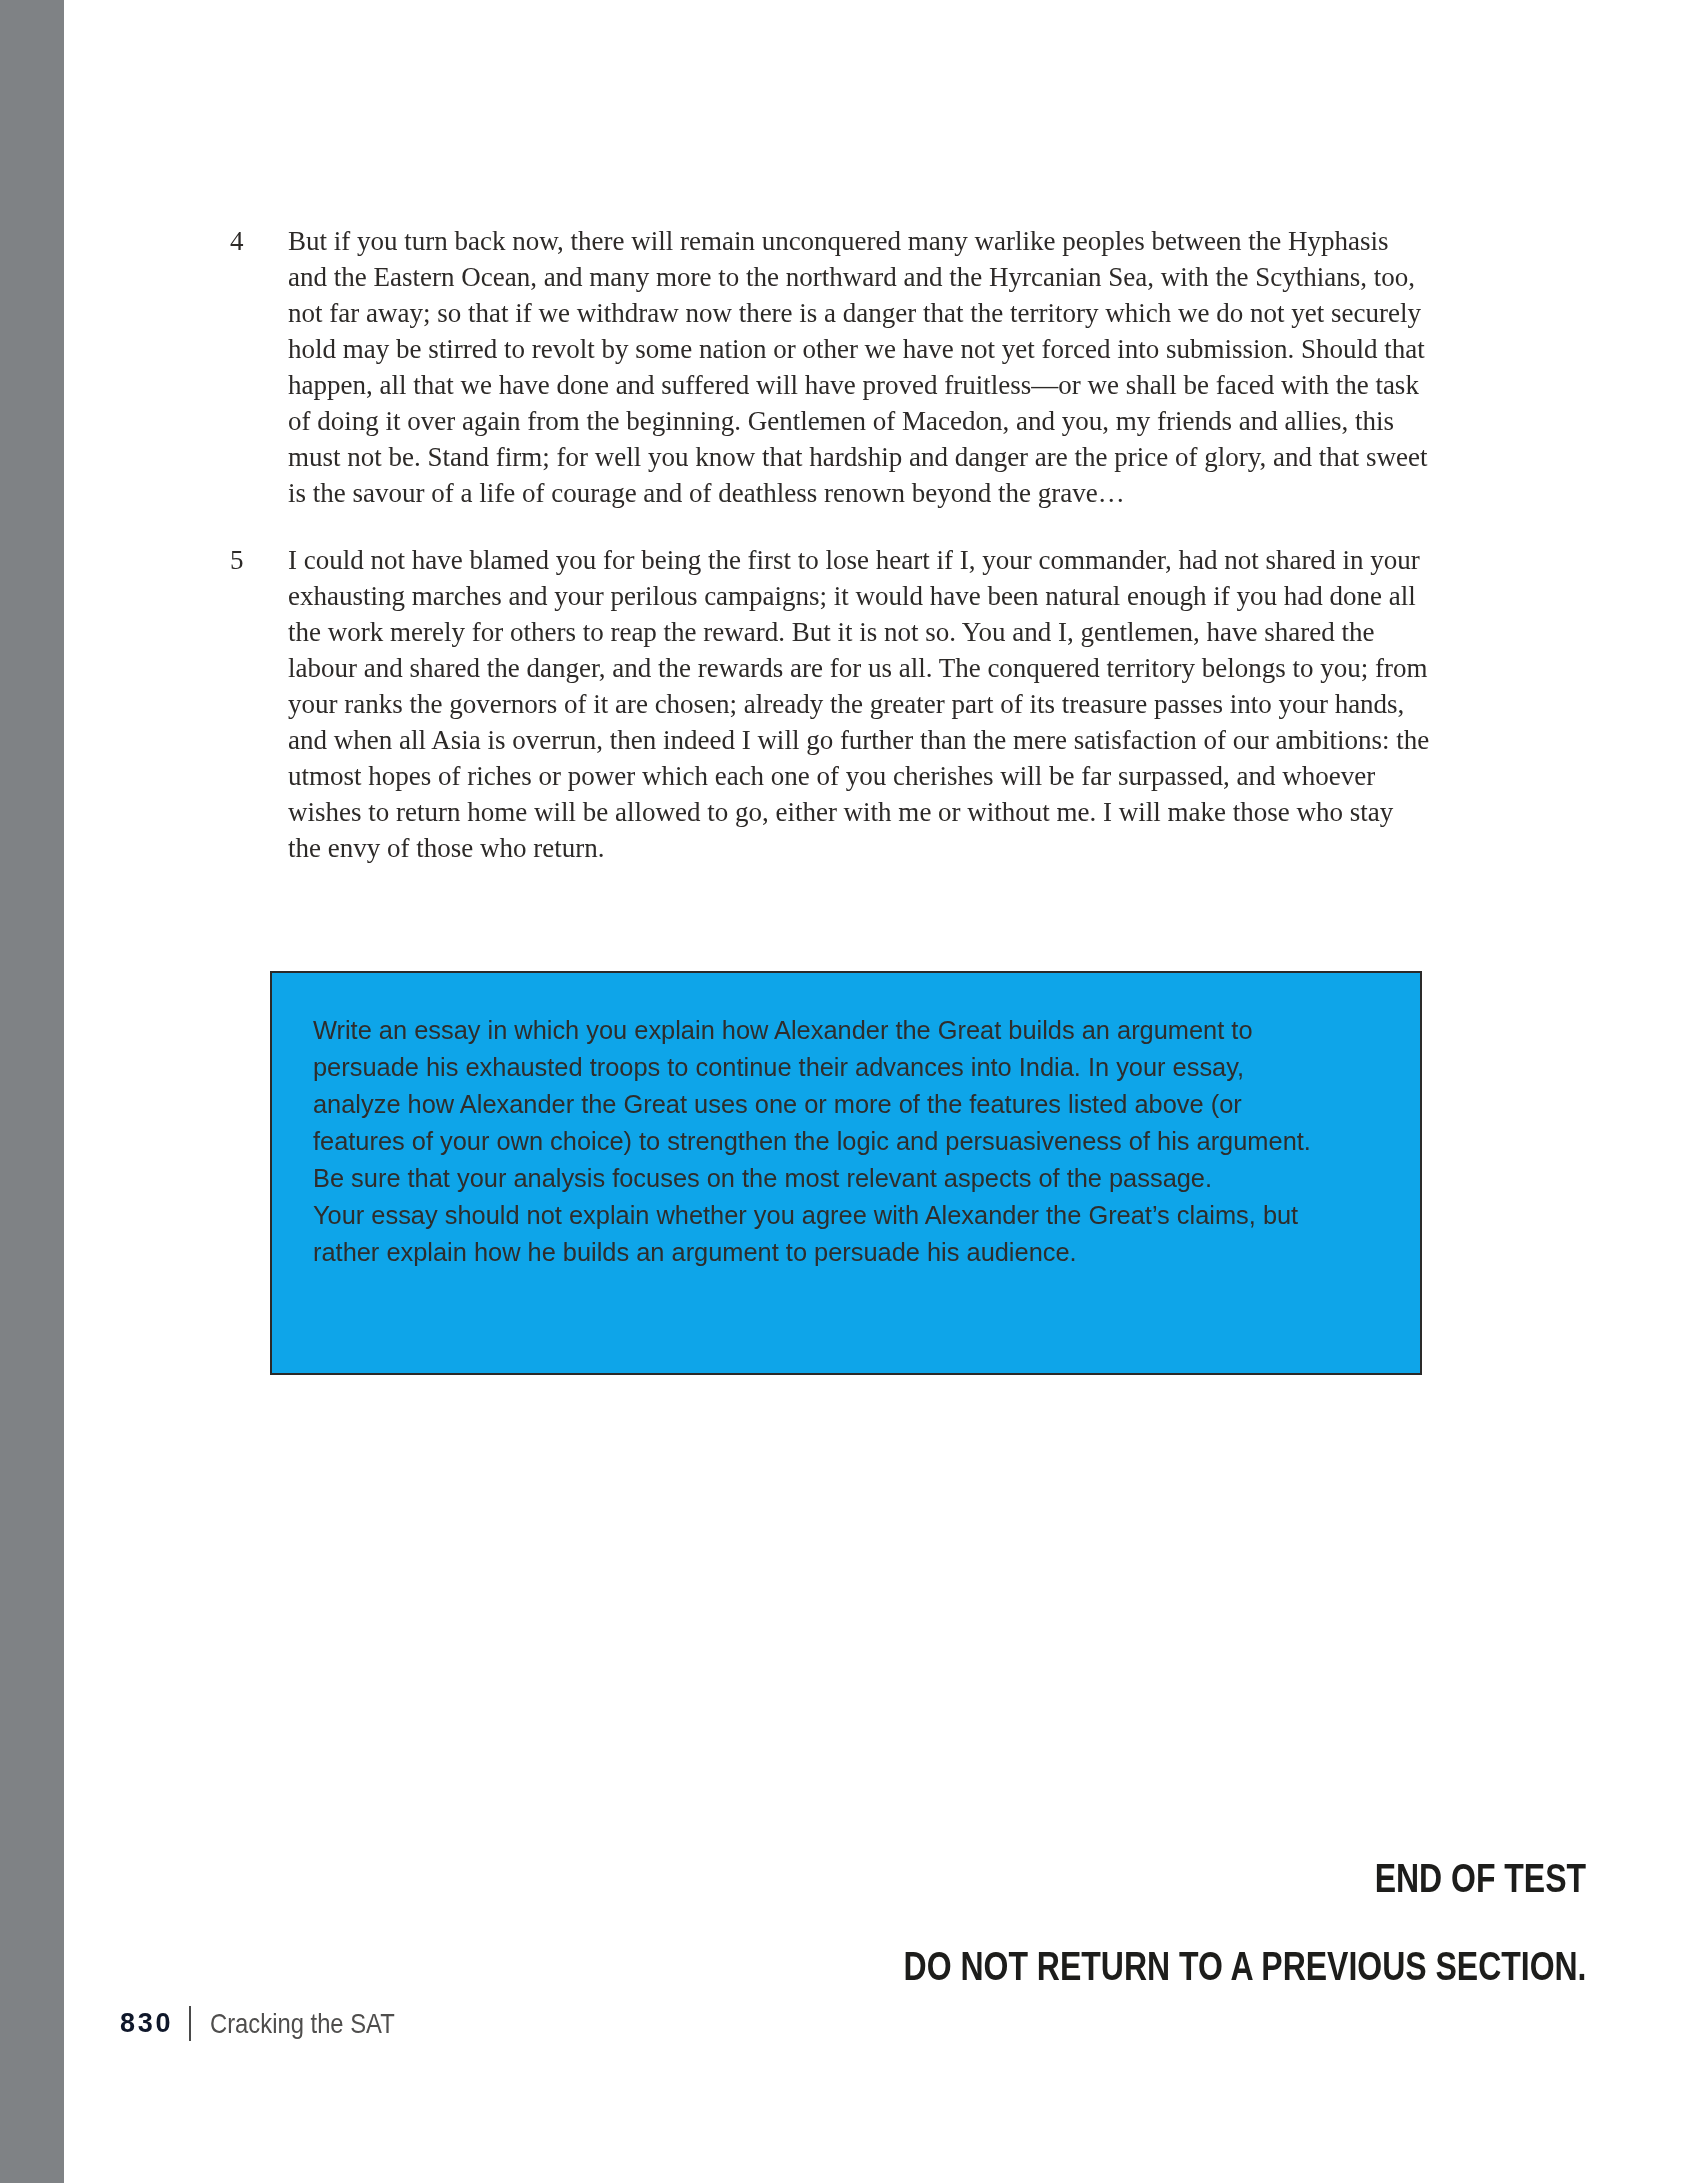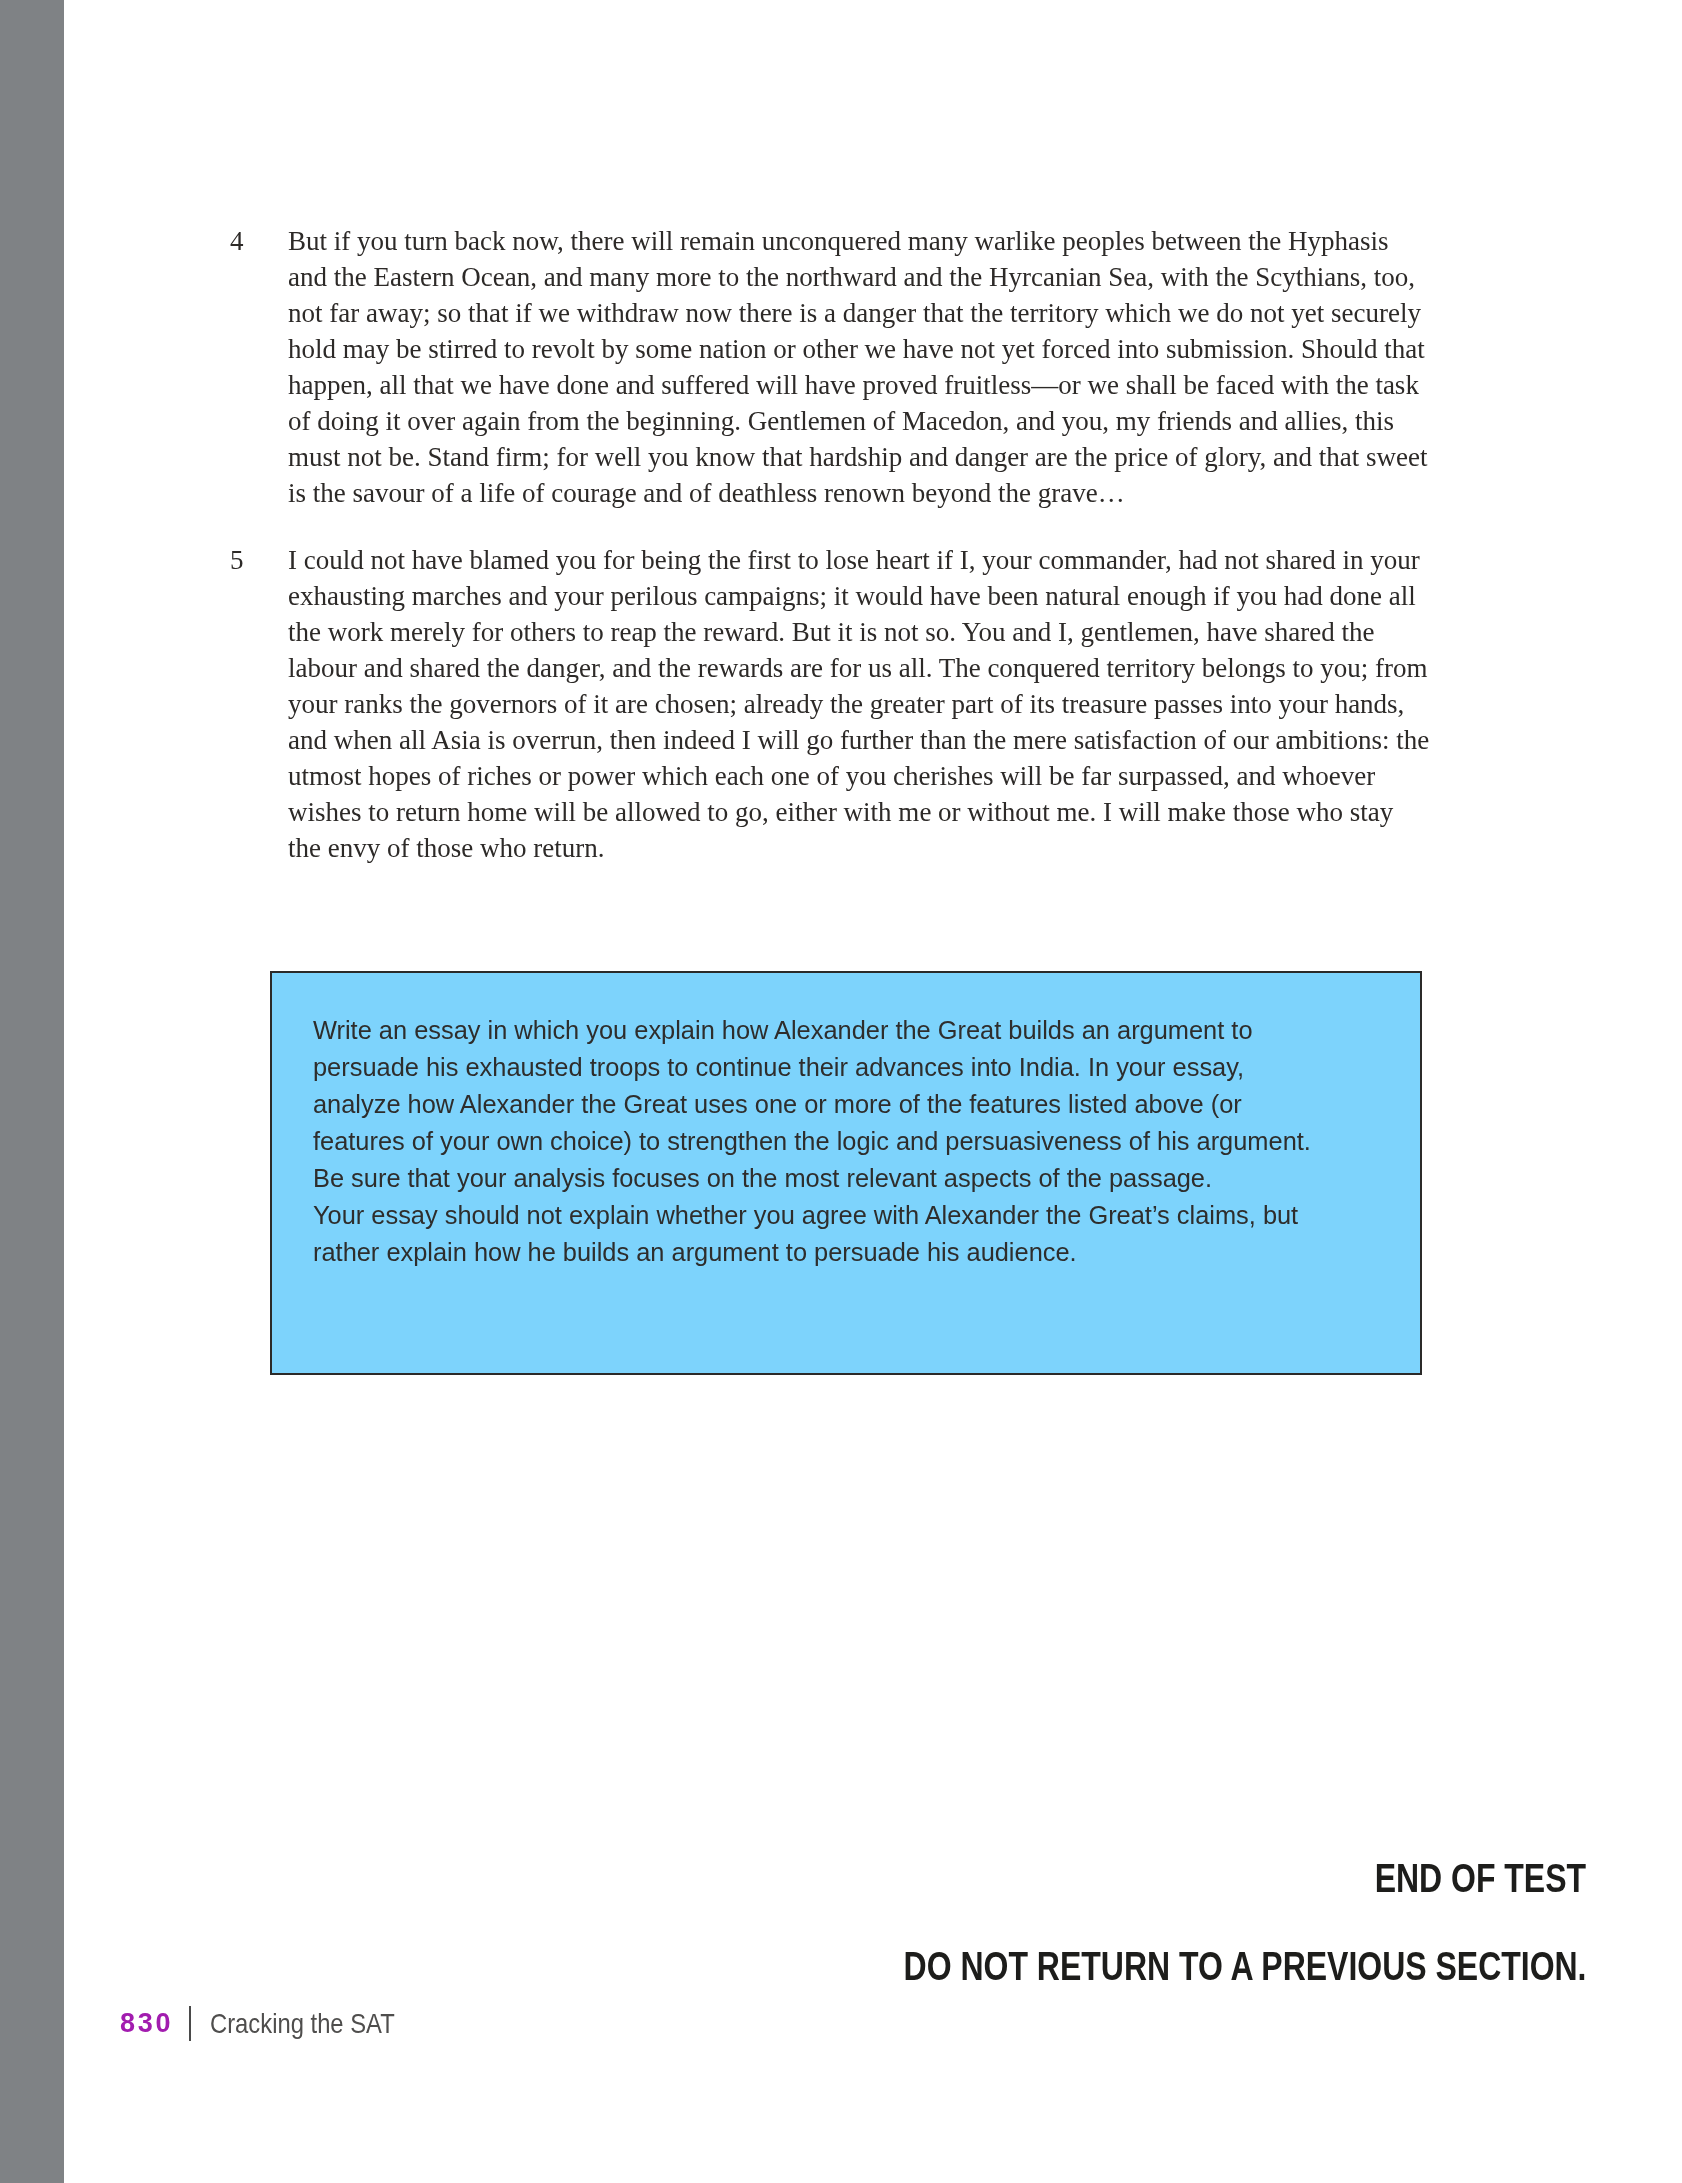--- a/index.html
+++ b/index.html
@@ -49,21 +49,21 @@
 
   
   .prompt-box {
     position: absolute;
     left: 270px;
     top: 971px;
     box-sizing: border-box;
     width: 1152px;
     height: 404px;
     border: 2.7px solid #2b2a29;
-    background: #7dd3fc;
+    background: #0ea5e9;
     padding: 39px 82px 27px 41px;
     font-family: "Liberation Sans", sans-serif;
     font-size: 25.4px;
     line-height: 37px;
     color: #2e2d2c;
   }
   .prompt-box p {
     margin: 0;
   }
   .prompt-box p + p {
@@ -104,21 +104,21 @@
     top: 2006px;
     display: flex;
     align-items: center;
     white-space: nowrap;
   }
   .footer .pagenum {
     font-family: "Liberation Sans", sans-serif;
     font-weight: bold;
     font-size: 27px;
     letter-spacing: 2.7px;
-    color: #a21caf;
+    color: #0f172a;
   }
   .footer .divider {
     width: 2px;
     height: 35px;
     background: #4a4a4a;
     margin: 0 18.7px 0 16px;
   }
   .footer .booktitle {
     font-family: "Liberation Sans", sans-serif;
     font-size: 28px;

